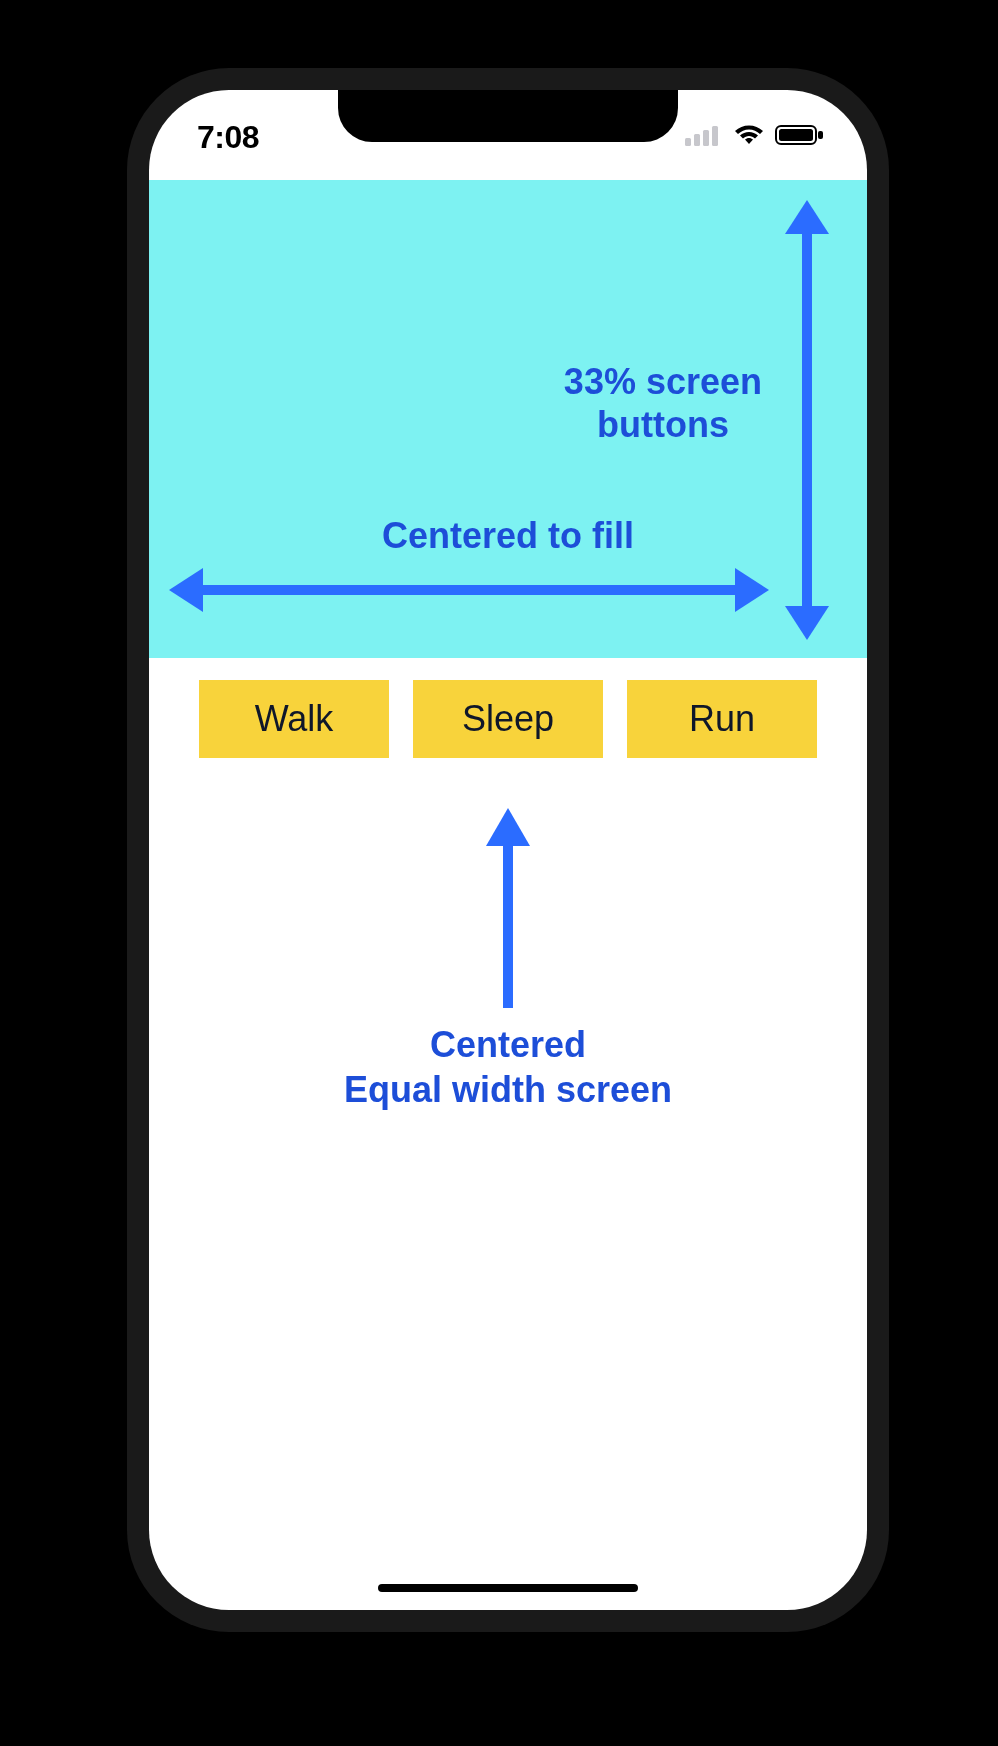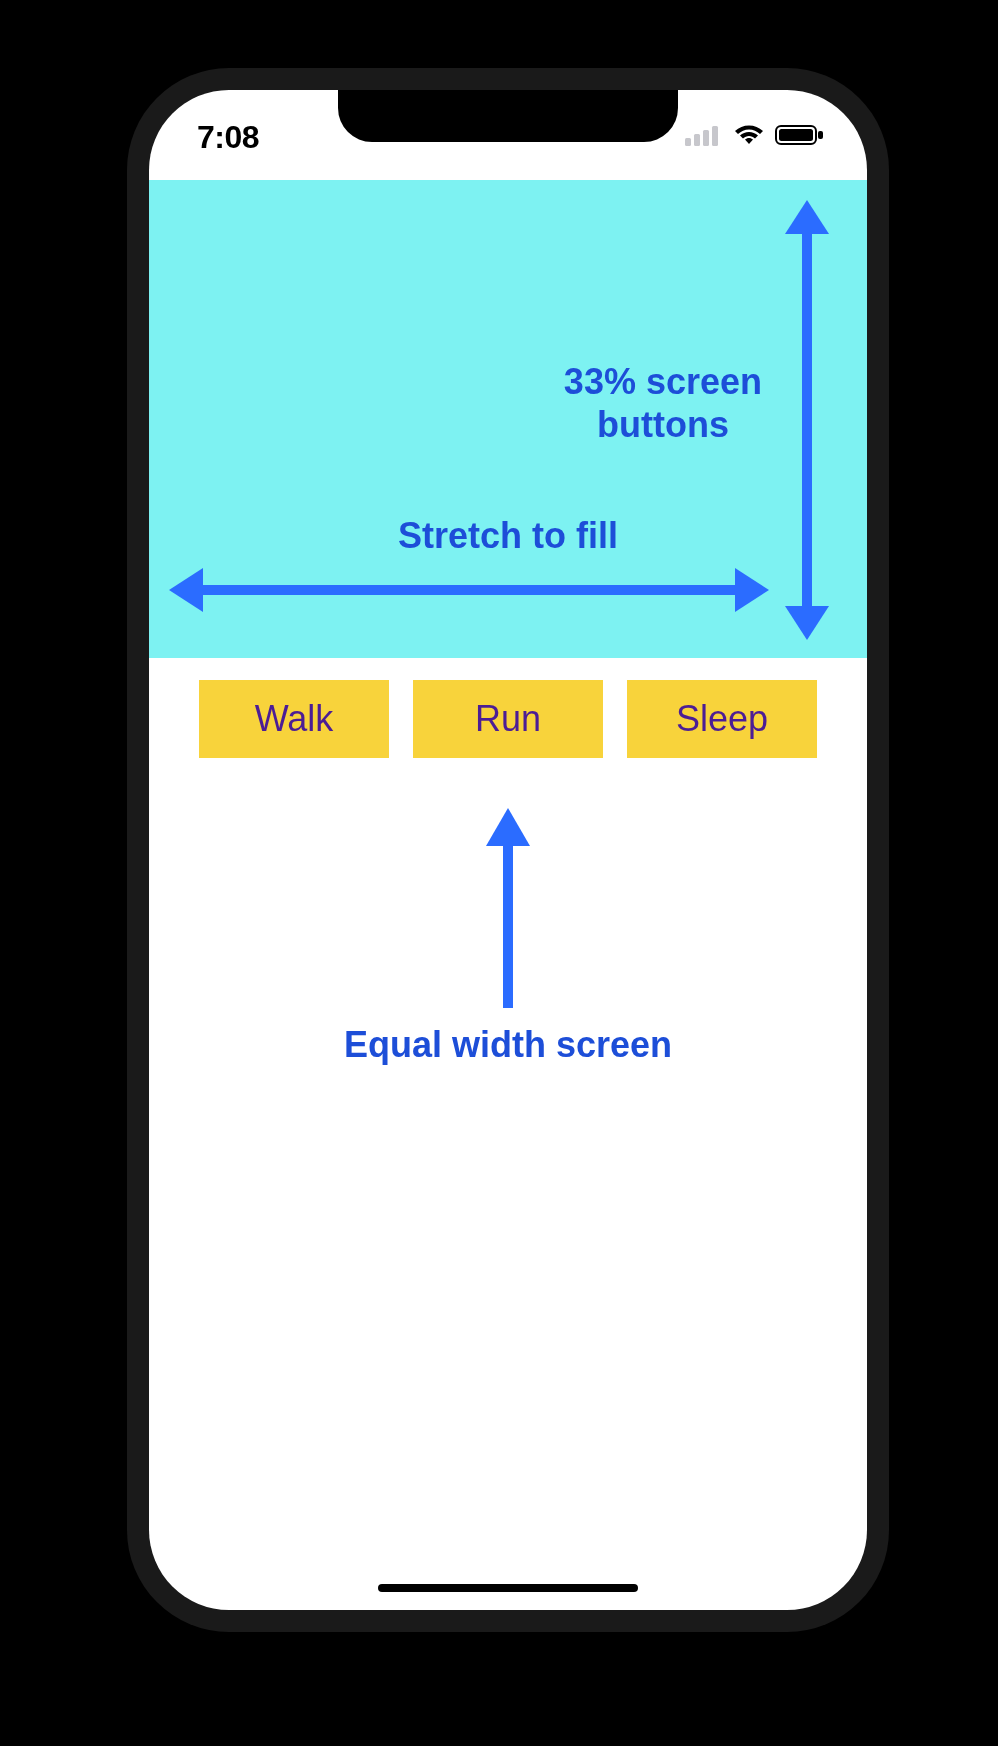--- a/index.html
+++ b/index.html
@@ -144,21 +144,21 @@
     display: flex;
     justify-content: center;
     gap: 24px;
     padding: 22px 40px 0 40px;
     box-sizing: border-box;
   }
   .yellow-btn {
     flex: 0 0 190px;
     height: 78px;
     background: #F8D33B;
-    color: #4c1d95;
+    color: #0f172a;
     font-size: 36px;
     font-weight: 400;
     display: flex;
     align-items: center;
     justify-content: center;
     border: none;
     cursor: pointer;
   }
 
   
@@ -223,45 +223,46 @@
           <polygon points="30,0 8,34 52,34" fill="#2B6CFF"></polygon>
           <polygon points="30,440 8,406 52,406" fill="#2B6CFF"></polygon>
         </svg>
       </div>
 
       <div class="annot-v-label annot-color">
         <div>33% screen</div>
         <div>buttons</div>
       </div>
 
-      <div class="annot-h-label annot-color">Stretch to fill</div>
+      <div class="annot-h-label annot-color">Centered to fill</div>
 
       <div class="arrow arrow-h">
         <svg viewBox="0 0 600 60">
           <line x1="28" y1="30" x2="572" y2="30" stroke="#2B6CFF" stroke-width="10"></line>
           <polygon points="0,30 34,8 34,52" fill="#2B6CFF"></polygon>
           <polygon points="600,30 566,8 566,52" fill="#2B6CFF"></polygon>
         </svg>
       </div>
     </div>
 
     <div class="btn-row">
       <button class="yellow-btn">Walk</button>
+      <button class="yellow-btn">Sleep</button>
       <button class="yellow-btn">Run</button>
-      <button class="yellow-btn">Sleep</button>
     </div>
 
     <div class="arrow-up-wrap">
       <span>
         <svg viewBox="0 0 60 200">
           <line x1="30" y1="34" x2="30" y2="200" stroke="#2B6CFF" stroke-width="10"></line>
           <polygon points="30,0 8,38 52,38" fill="#2B6CFF"></polygon>
         </svg>
       </span>
       <div class="annot-c-label annot-color">
+        <div>Centered</div>
         <div>Equal width screen</div>
       </div>
     </div>
 
     <div class="home-indicator"></div>
 
   </div>
 </div>
 
 </body></html>

